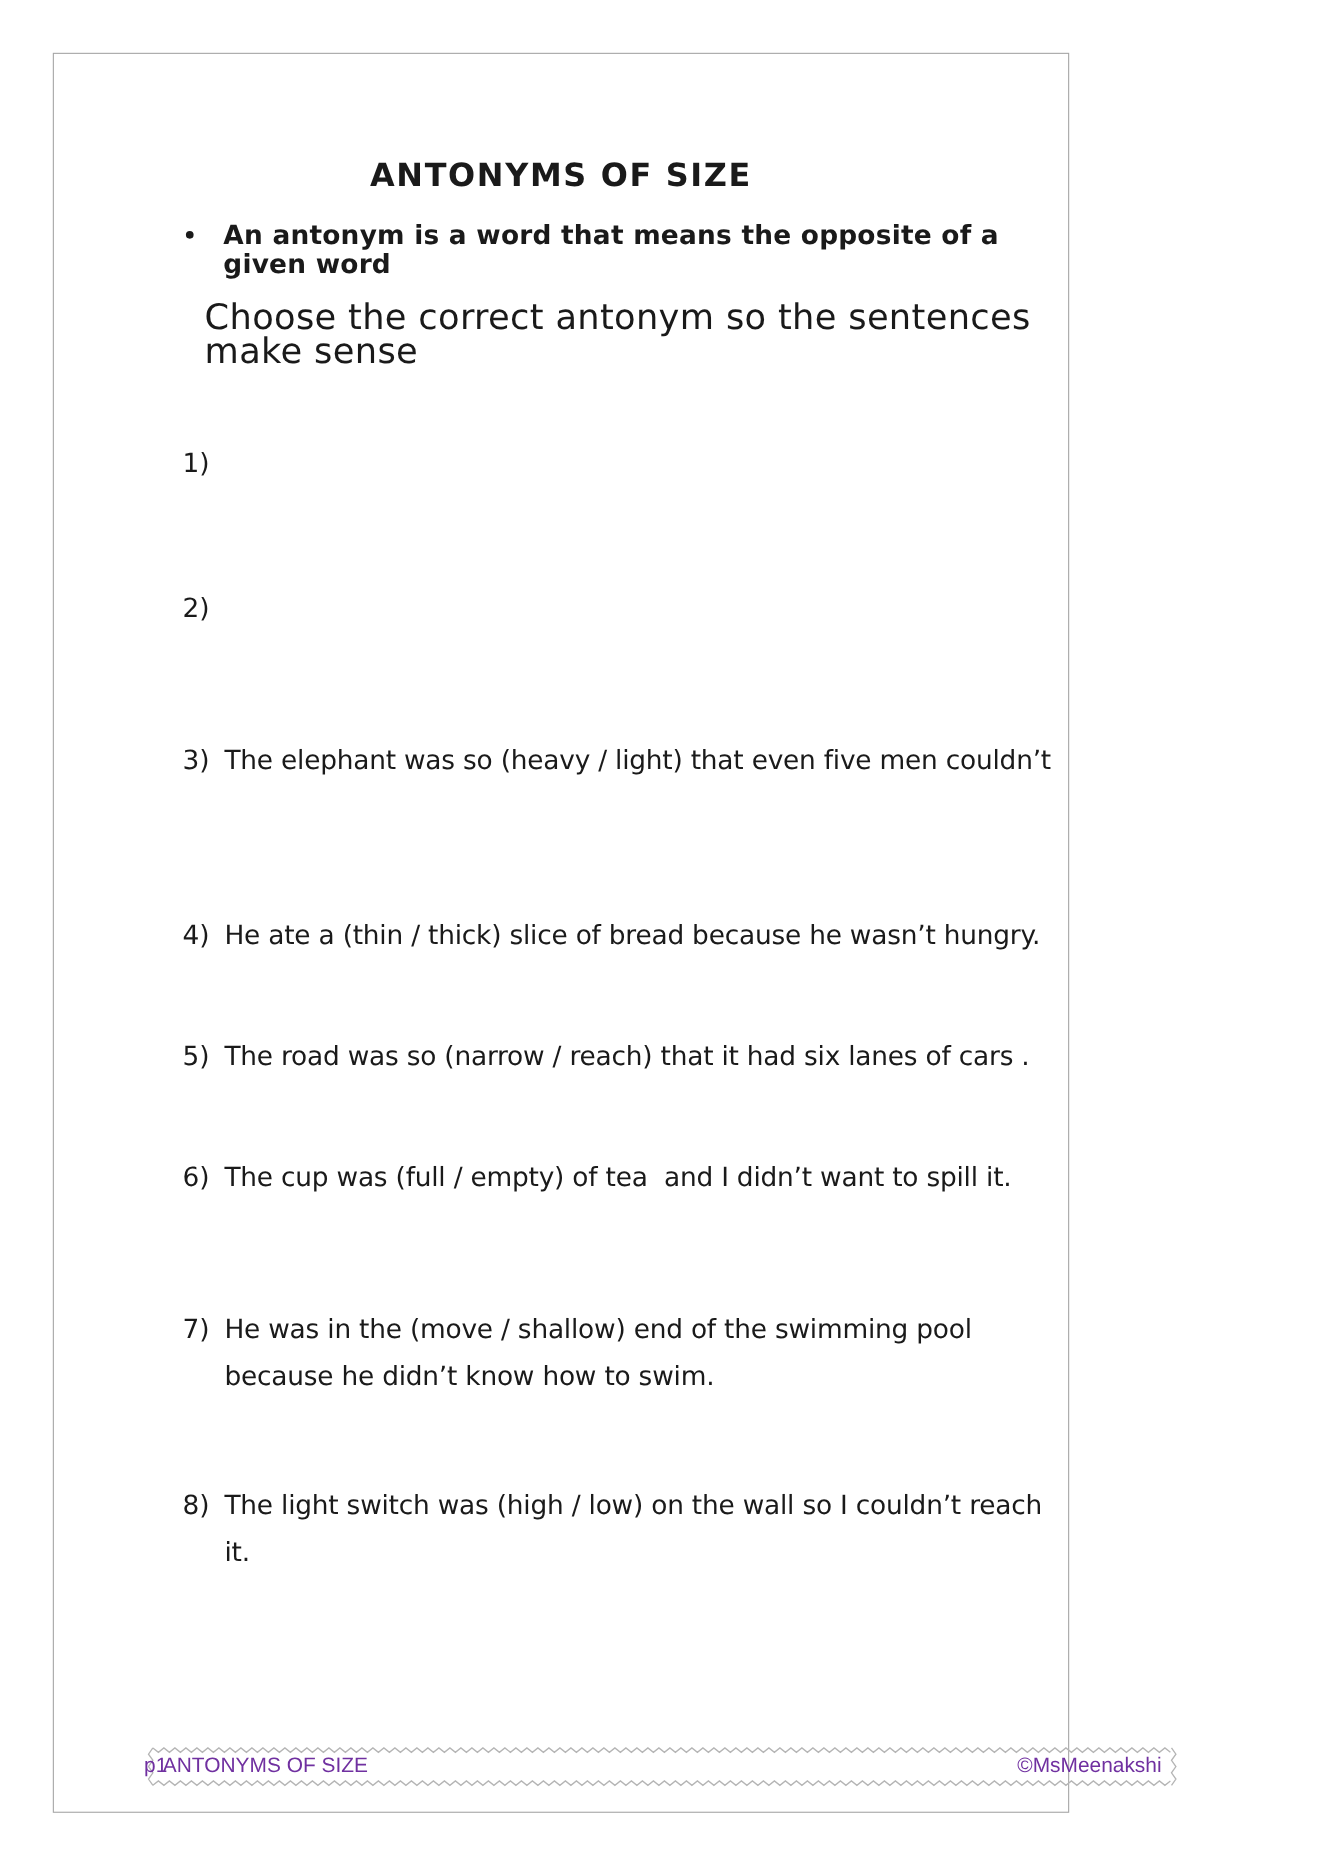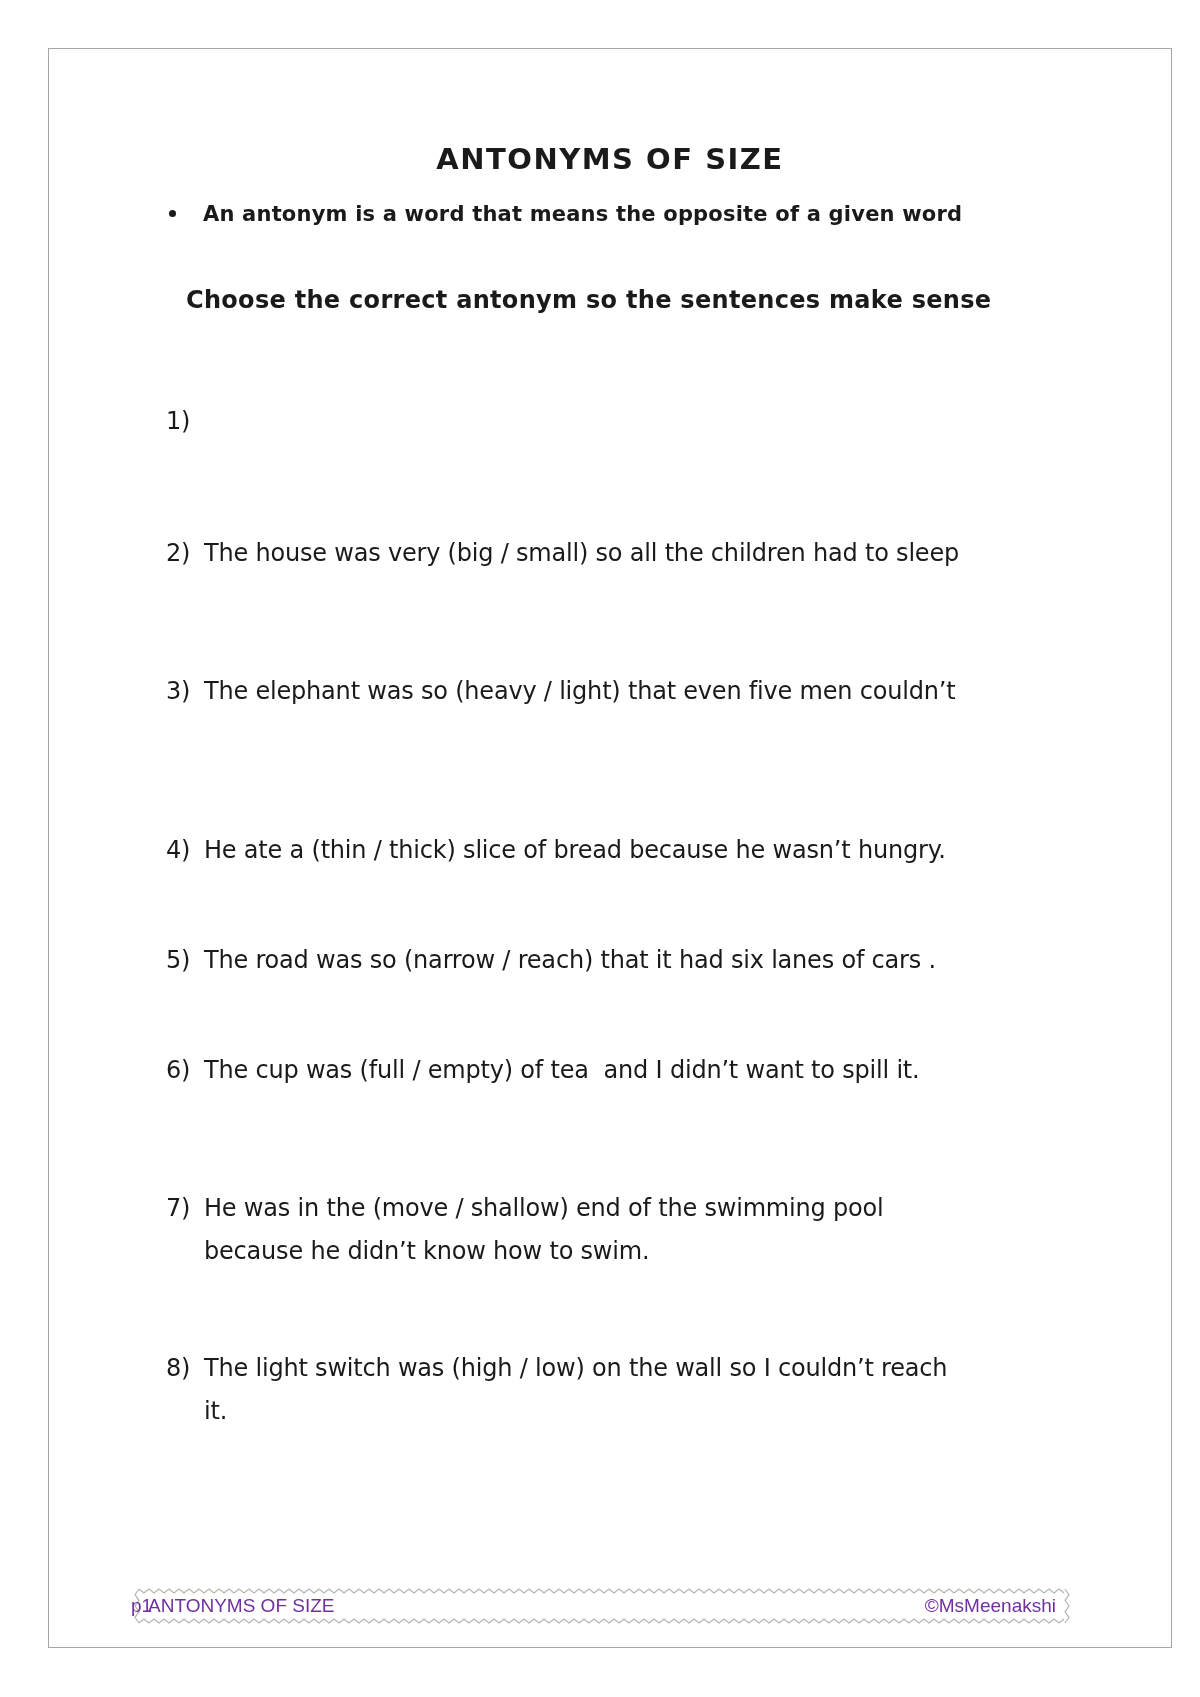--- a/index.html
+++ b/index.html
@@ -2,39 +2,39 @@
 <html style="--text: #1a1a1a; --footer-purple: #7030A0; --border: #a6a6a6; --zigzag: #b5b5b5;"><head>
 <meta charset="utf-8">
 <style>
   html,body{margin:0;padding:0;}
   body{
     width:1200px;height:1697px;position:relative;background:#ffffff;
     font-family:"DejaVu Sans",sans-serif;color:var(--text,#1a1a1a);
     overflow:hidden;
   }
   .page{
-    position:absolute;left:48px;top:48px;width:1124px;height:1600px;
+    position:absolute;left:48px;top:48px;width:924px;height:1600px;
     border:1px solid var(--border,#a6a6a6);background:#ffffff;box-sizing:border-box;
   }
   .title{
     position:absolute;top:92px;left:0;width:100%;text-align:center;
     font-weight:bold;font-size:29px;letter-spacing:1.5px;line-height:36px;
   }
   .bullet-row{
     position:absolute;top:152px;left:120px;right:40px;
     display:flex;align-items:flex-start;
-    font-weight:bold;font-size:21px;line-height:26px;letter-spacing:0.2px;
+    font-weight:bold;font-size:24px;line-height:26px;letter-spacing:0.2px;
   }
   .dot{
     flex:0 0 auto;width:7px;height:7px;border-radius:50%;
     background:var(--text,#1a1a1a);margin:9px 27px 0 0;
   }
   .subtitle{
-    position:absolute;left:137px;top:236px;
-    font-weight:bold;font-size:24px;letter-spacing:0.3px;line-height:31px;
+    position:absolute;left:137px;top:224px;
+    font-weight:normal;font-size:32px;letter-spacing:0.3px;line-height:31px;
   }
   .q{
     position:absolute;left:117px;right:40px;
     display:flex;align-items:flex-start;
     font-size:24px;line-height:43px;letter-spacing:-0.2px;
   }
   .q-num{flex:0 0 38px;}
   .q-line{white-space:pre;}
   .footer-band{position:absolute;left:82px;top:1535px;width:942px;height:44px;}
   .footer-band svg{position:absolute;left:0;top:0;}
@@ -61,21 +61,20 @@
 
   <div class="subtitle">Choose the correct antonym so the sentences make sense</div>
 
   <div class="q" style="top:351px">
     <span class="q-num">1)</span>
   </div>
 
   <div class="q" style="top:483px">
     <span class="q-num">2)</span>
     <div>
-      <div class="q-line">The house was very (big / small) so all the children had to sleep</div>
     </div>
   </div>
 
   <div class="q" style="top:621px">
     <span class="q-num">3)</span>
     <div>
       <div class="q-line">The elephant was so (heavy / light) that even five men couldn’t</div>
     </div>
   </div>
 

